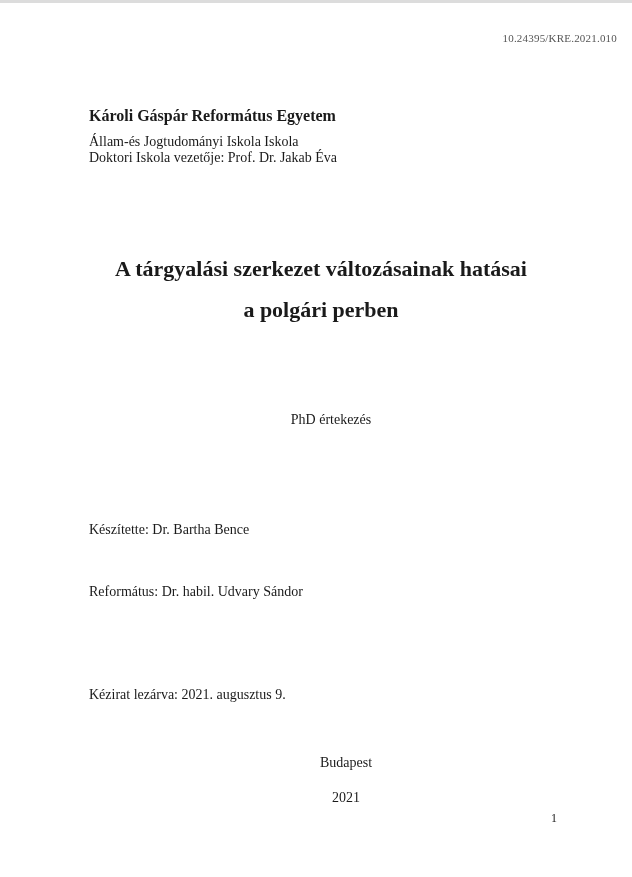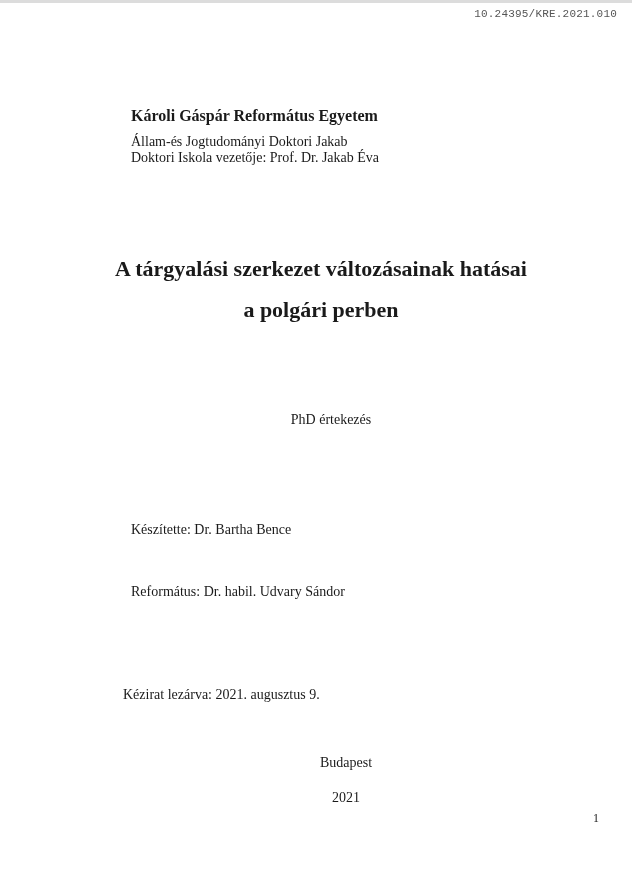--- a/index.html
+++ b/index.html
@@ -17,27 +17,27 @@
     }
     .top-edge {
       position: absolute;
       left: 0; top: 0;
       width: 632px; height: 3px;
       background: #dcdcdc;
     }
     .doi {
       position: absolute;
       right: 15px;
-      top: 8px;
-      font-family: Liberation Mono, monospace;
+      top: 32px;
+      font-family: Liberation Serif, serif;
       font-size: 11px;
       color: #555555;
       letter-spacing: 0.2px;
     }
-    .abs { position: absolute; white-space: nowrap; margin-left: 42px; }
+    .abs { position: absolute; white-space: nowrap; }
     .inst-name {
       left: 89px; top: 107px;
       font-size: 16px; font-weight: bold;
     }
     .school {
       left: 89px; top: 134px;
       font-size: 14px;
     }
     .head {
       left: 89px; top: 150px;
@@ -52,37 +52,37 @@
     .title-1 { top: 256px; }
     .title-2 { top: 297px; }
     .centered {
       left: 0; width: 632px;
       text-align: center;
       font-size: 14px;
     }
     .doc-type { top: 412px; margin-left: 15px; }
     .author { left: 89px; top: 522px; font-size: 14px; }
     .supervisor { left: 89px; top: 584px; font-size: 14px; }
-    .closed { left: 81px; top: 687px; font-size: 14px; }
+    .closed { left: 89px; top: 687px; font-size: 14px; }
     .city { top: 755px; margin-left: 30px; }
     .year { top: 790px; margin-left: 30px; }
     .page-num {
       left: 551px; top: 811px;
       font-size: 12px;
     }
   </style>
 </head>
 <body>
 
 <div class="top-edge"></div>
 
 <div class="doi">10.24395/KRE.2021.010</div>
 
 <div class="abs inst-name">Károli Gáspár Református Egyetem</div>
-<div class="abs school">Állam-és Jogtudományi Doktori Jakab</div>
+<div class="abs school">Állam-és Jogtudományi Iskola Iskola</div>
 <div class="abs head">Doktori Iskola vezetője: Prof. Dr. Jakab Éva</div>
 
 <div class="abs title title-1">A tárgyalási szerkezet változásainak hatásai</div>
 <div class="abs title title-2">a polgári perben</div>
 
 <div class="abs centered doc-type">PhD értekezés</div>
 
 <div class="abs author">Készítette: Dr. Bartha Bence</div>
 <div class="abs supervisor">Református: Dr. habil. Udvary Sándor</div>
 

